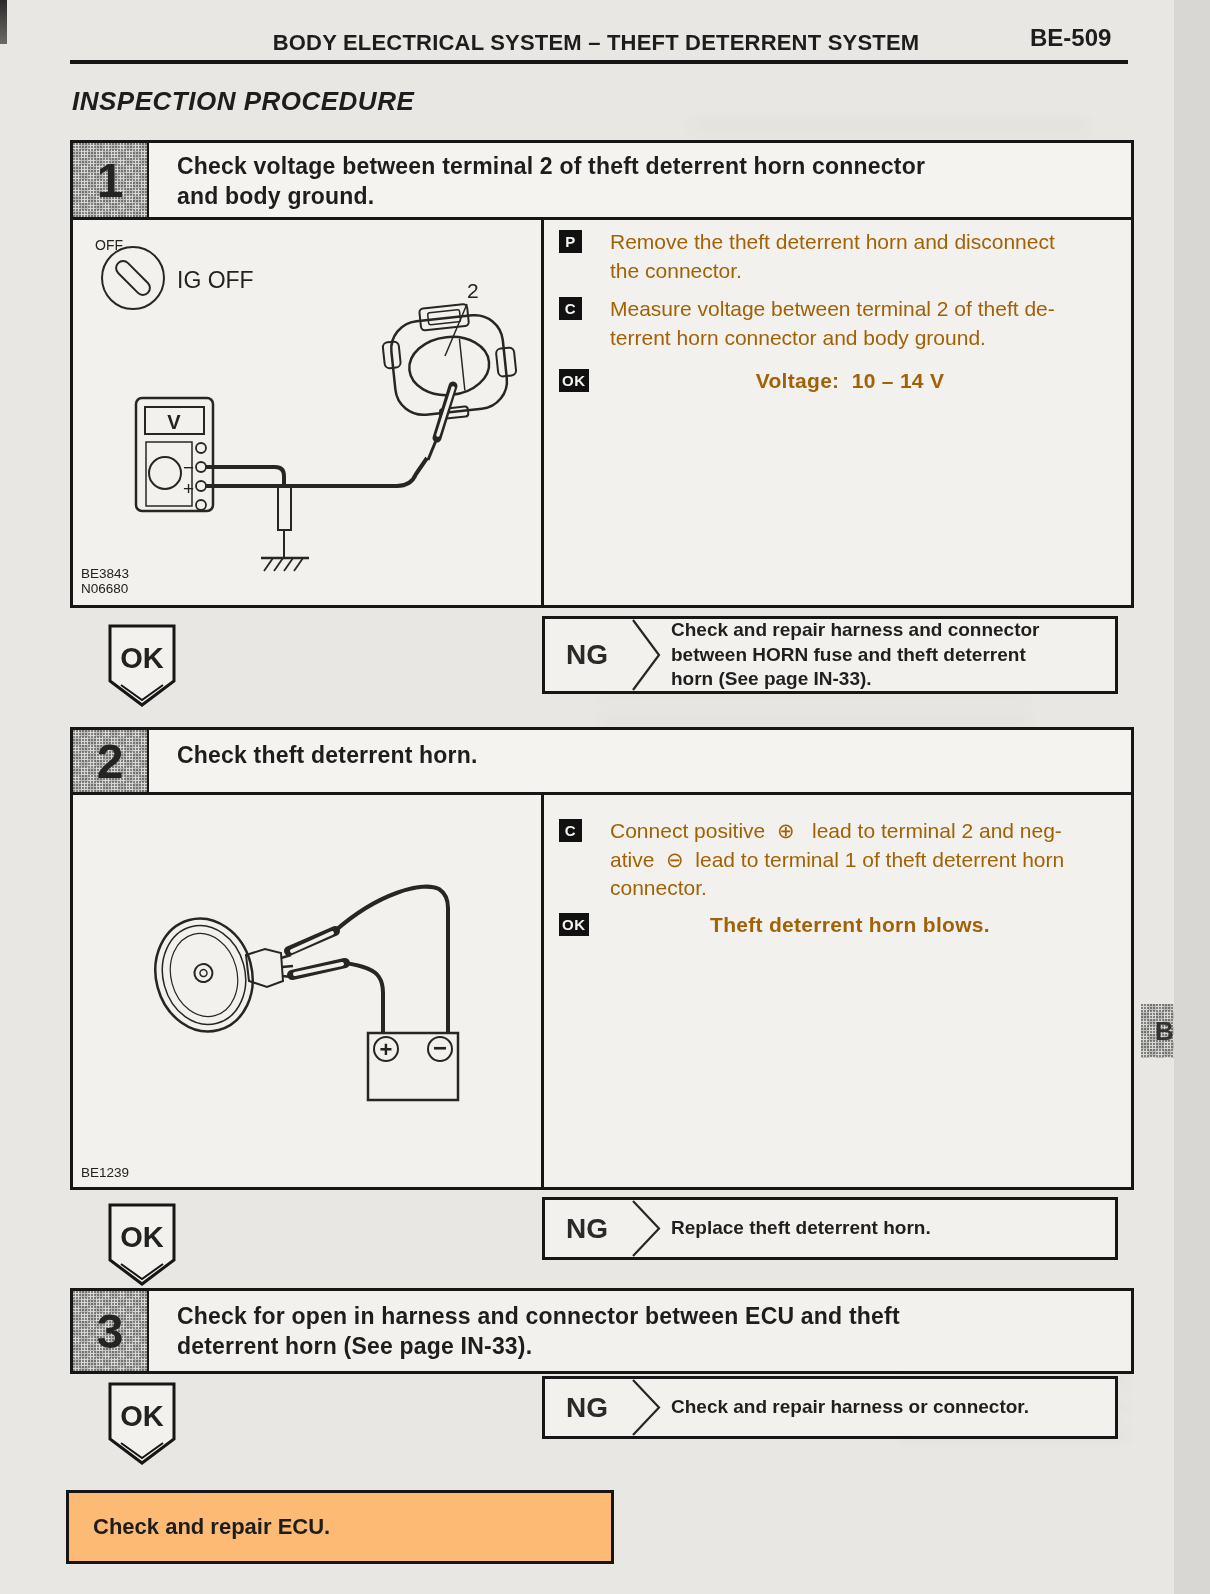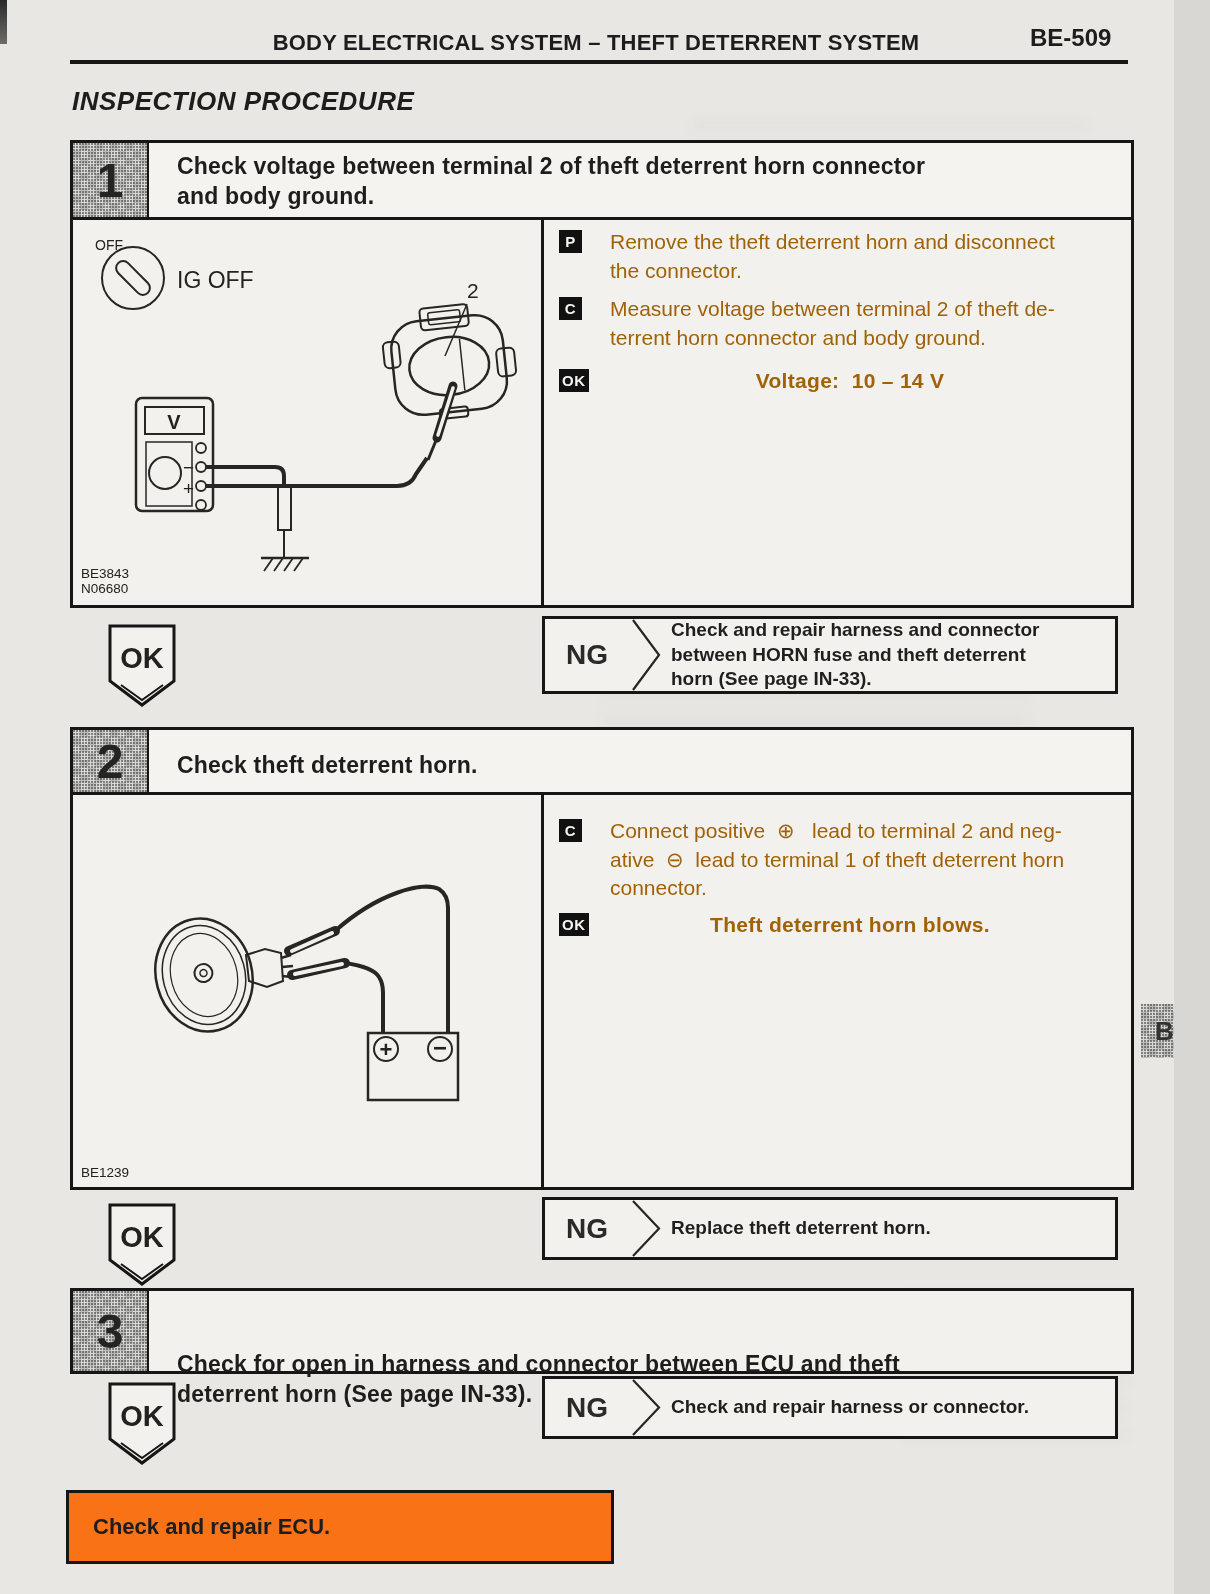--- a/index.html
+++ b/index.html
@@ -70,21 +70,21 @@
     font-size:28px;font-weight:bold;color:#2a2a2a;
   }
   .ng-chev{flex:0 0 36px;}
   .ng-text{
     flex:1;display:flex;align-items:center;
     font-size:19px;font-weight:bold;line-height:24.5px;color:#1f1f1f;
     padding:4px 10px 4px 6px;
   }
 
   .finalbox{
-    background:#f97316;border:3px solid #161616;box-sizing:border-box;
+    background:#fdba74;border:3px solid #161616;box-sizing:border-box;
     display:flex;align-items:center;padding-left:24px;
     font-size:22px;font-weight:bold;
   }
 
   svg{display:block;}
   svg .ln{stroke:#262624;fill:none;}
   svg text{font-family:"Liberation Sans",sans-serif;fill:#222220;}
 </style>
 </head>
 <body>
@@ -214,21 +214,21 @@
       <polyline points="4,1 30,36 4,71" fill="none" stroke="#262624" stroke-width="2.2"></polyline>
     </svg>
     <div class="ng-text ml">Check and repair harness and connector
 between HORN fuse and theft deterrent
 horn (See page IN-33).</div>
   </div>
 
   <div class="abs stepbox" style="left:70px;top:727px;width:1064px;height:463px;">
     <div class="step-head" style="height:62px;">
       <div class="num-cell halftone">2</div>
-      <div class="step-title ml" style="padding-top:20px;">Check theft deterrent horn.</div>
+      <div class="step-title ml" style="padding-top:10px;">Check theft deterrent horn.</div>
     </div>
     <div class="content" style="height:392px;">
 
       <div class="dcell">
         <svg width="468" height="392" viewBox="0 0 468 392">
 
           <g transform="rotate(-15 131 180)">
             <ellipse class="ln" cx="131" cy="180" rx="48" ry="57" stroke-width="2.5" fill="#f2f1ed"></ellipse>
             <ellipse class="ln" cx="131" cy="180" rx="41" ry="50" stroke-width="1.5"></ellipse>
             <ellipse class="ln" cx="131" cy="180" rx="33" ry="42" stroke-width="1.2"></ellipse>
@@ -292,21 +292,21 @@
   <div class="abs ngbox" style="left:542px;top:1197px;width:576px;height:63px;">
     <div class="ng-label">NG</div>
     <svg class="ng-chev" width="36" height="57" viewBox="0 0 36 57" preserveAspectRatio="none">
       <polyline points="4,1 30,28.5 4,56" fill="none" stroke="#262624" stroke-width="2.2"></polyline>
     </svg>
     <div class="ng-text ml">Replace theft deterrent horn.</div>
   </div>
 
   <div class="abs stepbox" style="left:70px;top:1288px;width:1064px;height:86px;display:flex;">
     <div class="num-cell halftone" style="border-right:2px solid #161616;">3</div>
-    <div class="step-title ml" style="padding-top:26px;margin-top:32px;">Check for open in harness and connector between ECU and theft
+    <div class="step-title ml" style="padding-top:10px;">Check for open in harness and connector between ECU and theft
 deterrent horn (See page IN-33).</div>
   </div>
 
   <div class="abs okwrap" style="left:108px;top:1382px;">
     <svg width="68" height="86" viewBox="0 0 68 86">
       <polygon points="2,2 66,2 66,57 34,81 2,57" fill="#f2f1ed" stroke="#161616" stroke-width="3"></polygon>
       <polyline points="13,61 34,76 55,61" fill="none" stroke="#161616" stroke-width="2"></polyline>
       <text x="34" y="44" text-anchor="middle" font-size="29" font-weight="bold">OK</text>
     </svg>
   </div>

